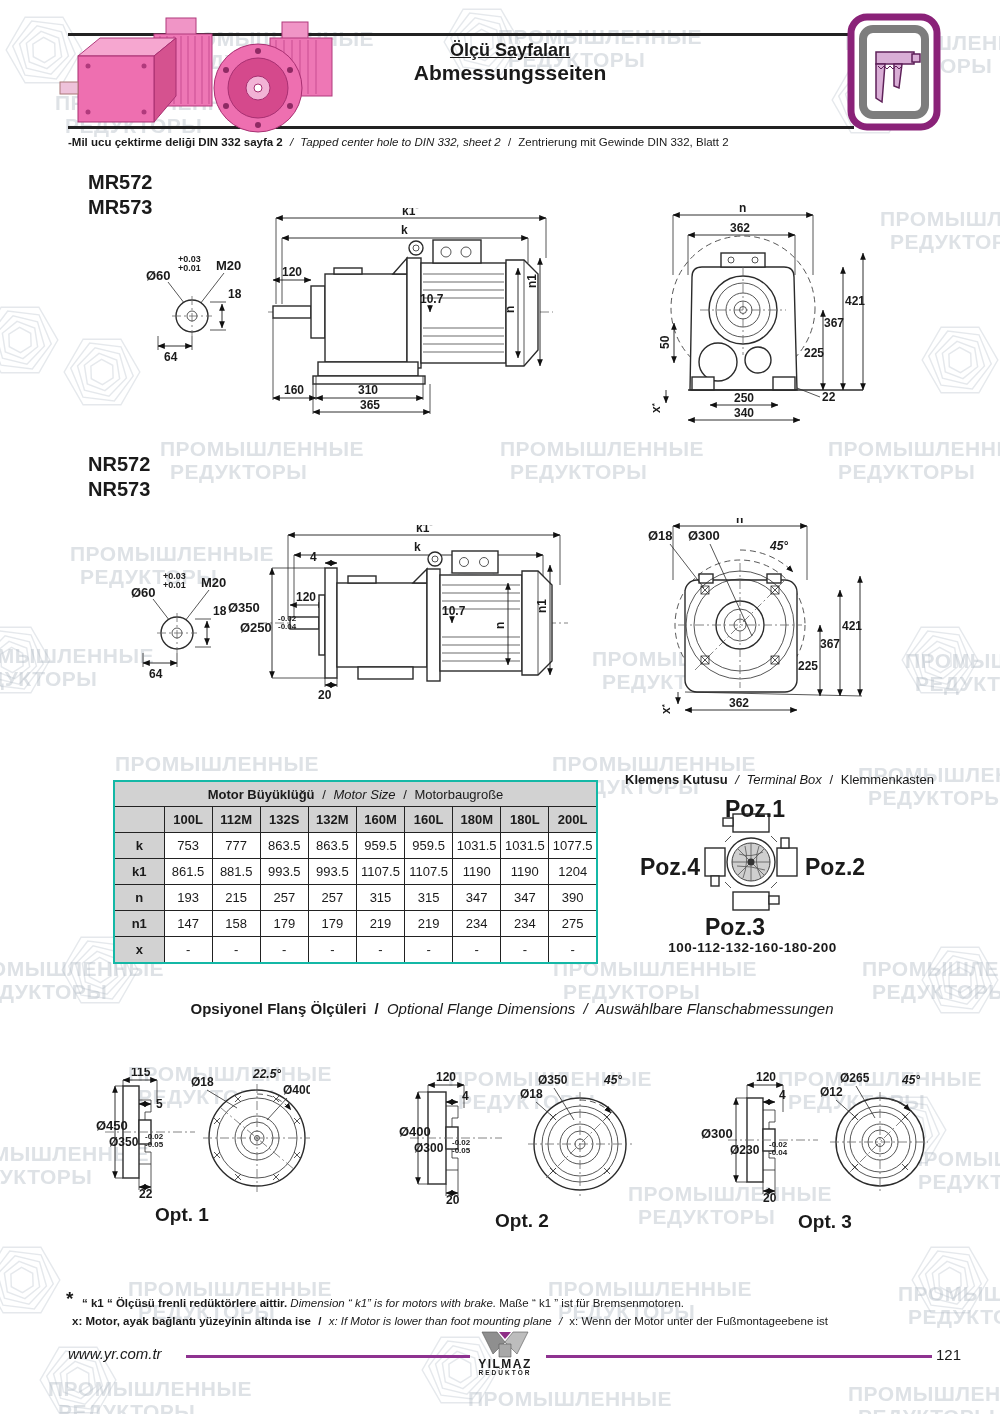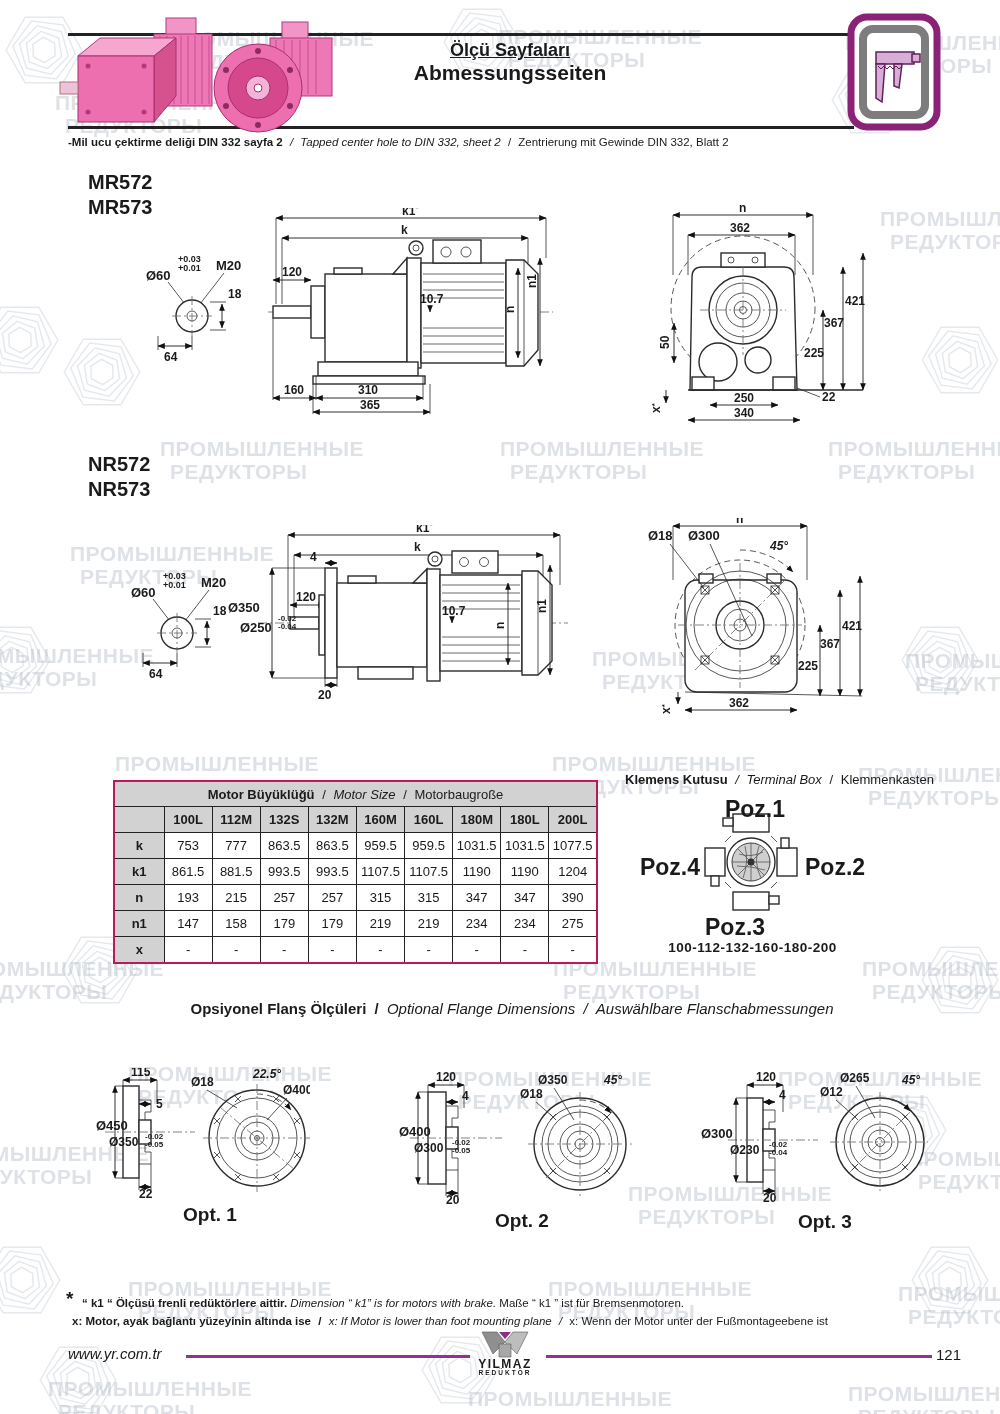--- a/index.html
+++ b/index.html
@@ -34,21 +34,21 @@
   .dl{stroke:#1a1a1a;stroke-width:.9;fill:none;}
   .cl{stroke:#666;stroke-width:.8;stroke-dasharray:9 3 2 3;fill:none;}
   .dsh{stroke:#444;stroke-width:.9;stroke-dasharray:6 4;fill:none;}
   
   table.dims{border-collapse:collapse;table-layout:fixed;width:485px;
              font-size:13px;background:#fff;}
   table.dims td,table.dims th{border:1px solid #222;text-align:center;padding:0;height:25px;}
   table.dims .ttl{background:#d2d2d2;height:24px;font-weight:normal;}
   table.dims .hdr{background:#d2d2d2;font-weight:bold;}
   table.dims .lbl{background:#d2d2d2;font-weight:bold;}
-  table.dims{border:2px solid #be185d;}
+  table.dims{border:2px solid #14b8a6;}
   
   .poz{position:absolute;font-weight:bold;font-size:23px;}
   .tbtitle{font-size:13px;}
   .sizes{font-weight:bold;font-size:13.5px;letter-spacing:.5px;}
   .flangetitle{font-size:15px;}
   .optlabel{font-weight:bold;font-size:19px;}
   .fnote{font-size:11.5px;}
   .star{font-size:19px;font-weight:bold;}
   .footer-url{font-style:italic;font-size:15px;}
   .footer-line{position:absolute;height:2.5px;background:#8e3390;}
@@ -689,21 +689,21 @@
       <line x1="199" y1="84" x2="205" y2="90"></line>
         <line x1="205" y1="84" x2="199" y2="90"></line>
     </g>
     <text x="96" y="18" class="dim">Ø18</text>
     <line x1="112" y1="22" x2="142" y2="40" class="lt"></line>
     <text x="158" y="10" class="dim" font-style="italic">22.5°</text>
     <path d="M162,26 A44,44 0 0 1 196,42" class="dsh" marker-end="url(#ma)"></path>
     <text x="188" y="26" class="dim">Ø400</text>
     <line x1="192" y1="30" x2="172" y2="52" class="lt"></line>
   </svg>
-  <div class="abs z optlabel" style="left:155px;top:1204px;width:110px;text-align:center;">Opt. 1</div>
+  <div class="abs z optlabel" style="left:155px;top:1204px;width:110px;">Opt. 1</div>
 
   <svg class="abs z" style="left:398px;top:1072px;" width="235" height="134" viewBox="0 0 235 134">
     <line x1="30" y1="13" x2="66" y2="13" class="dl" marker-start="url(#ma)" marker-end="url(#ma)"></line>
     <text x="38" y="9" class="dim">120</text>
     <line x1="30" y1="13" x2="30" y2="20" class="lt"></line>
       <line x1="66" y1="13" x2="66" y2="36" class="lt"></line>
     <rect x="30" y="20" width="18" height="92" class="lf"></rect>
     <path d="M48,34 L60,34 L60,46 L54,46 L54,86 L60,86 L60,98 L48,98" class="lt"></path>
     <rect x="48" y="55" width="12" height="22" class="lf"></rect>
     <line x1="12" y1="66" x2="104" y2="66" class="cl"></line>

